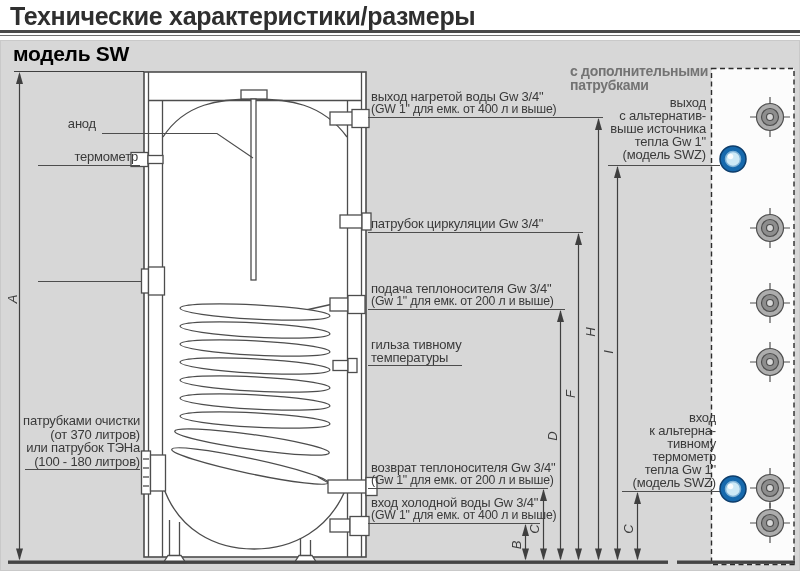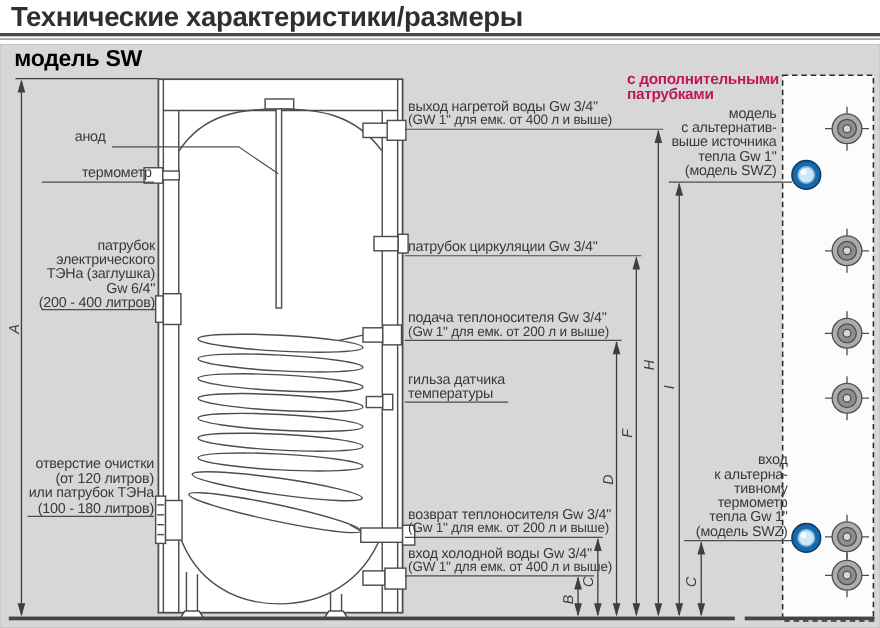--- a/index.html
+++ b/index.html
@@ -6,21 +6,21 @@
   .page{position:relative;width:800px;height:571px;overflow:hidden;
         font-family:"Liberation Sans","DejaVu Sans",sans-serif;background:#ffffff;}
   .title{position:absolute;left:10px;top:2px;font-size:25px;font-weight:bold;
          color:#2f2f2f;letter-spacing:-0.3px;white-space:nowrap;}
   .rule1{position:absolute;left:0;top:30px;width:800px;height:3px;background:#4a4a4a;}
   .rule2{position:absolute;left:0;top:35px;width:800px;height:1.4px;background:#6f6f6f;}
   .panel{position:absolute;left:0;top:40px;width:798px;height:529px;
          background:#d7d7d7;border:1px solid #c9c9c9;}
   svg.draw{position:absolute;left:0;top:0;}
   .hdr{position:absolute;font-size:21px;font-weight:bold;color:#000000;white-space:nowrap;letter-spacing:-0.3px;}
-  .hdr-sub{position:absolute;font-size:14px;font-weight:bold;color:#be185d;white-space:nowrap;letter-spacing:-0.3px;}
+  .hdr-sub{position:absolute;font-size:14px;font-weight:bold;color:#737373;white-space:nowrap;letter-spacing:-0.3px;}
   .lbl{position:absolute;font-size:13px;line-height:13px;color:#3a3a3a;
        letter-spacing:-0.2px;white-space:nowrap;}
   .lbl .sub{font-size:12.3px;}
   .lbl-r{text-align:right;}
   .lh135{line-height:13.5px;}
   .dim{position:absolute;width:16px;height:16px;font-size:13px;font-style:italic;
        color:#3d3d3d;text-align:center;line-height:16px;
        transform:rotate(-90deg);transform-origin:center center;}
 </style>
 </head>
@@ -213,60 +213,53 @@
       <rect x="677" y="560.5" width="118" height="3.4"></rect>
     </g>
   </svg>
 
   <div class="hdr" style="left:13px;top:42px">модель SW</div>
   <div class="hdr-sub" style="left:570px;top:63px">с дополнительными</div>
   <div class="hdr-sub" style="left:570px;top:77px">патрубками</div>
 
   <div class="lbl lbl-r" style="right:704px;top:117px">анод</div>
   <div class="lbl lbl-r" style="right:662px;top:150px">термометр</div>
-  <div class="lbl lbl-r" style="right:659px;top:216px">
-    <div>патрубок</div>
-    <div>электрического</div>
-    <div>ТЭНа (заглушка)</div>
-    <div>Gw 6/4"</div>
-    <div>(200 - 400 литров)</div>
-  </div>
   <div class="lbl lbl-r lh135" style="right:660px;top:414px">
-    <div>отверстие очистки</div>
-    <div>(от 120 литров)</div>
+    <div>патрубками очистки</div>
+    <div>(от 370 литров)</div>
     <div>или патрубок ТЭНа</div>
     <div>(100 - 180 литров)</div>
   </div>
 
   <div class="lbl" style="left:371px;top:90px">
     <div>выход нагретой воды Gw 3/4"</div>
     <div class="sub">(GW 1" для емк. от 400 л и выше)</div>
   </div>
   <div class="lbl" style="left:371px;top:217px">
     <div>патрубок циркуляции Gw 3/4"</div>
   </div>
   <div class="lbl" style="left:371px;top:282px">
     <div>подача теплоносителя Gw 3/4"</div>
     <div class="sub">(Gw 1" для емк. от 200 л и выше)</div>
   </div>
   <div class="lbl" style="left:371px;top:338px">
-    <div>гильза датчика</div>
+    <div>гильза тивному</div>
     <div>температуры</div>
   </div>
   <div class="lbl" style="left:371px;top:461px">
     <div>возврат теплоносителя Gw 3/4"</div>
     <div class="sub">(Gw 1" для емк. от 200 л и выше)</div>
   </div>
   <div class="lbl" style="left:371px;top:496px">
     <div>вход холодной воды Gw 3/4"</div>
     <div class="sub">(GW 1" для емк. от 400 л и выше)</div>
   </div>
 
   <div class="lbl lbl-r" style="right:94px;top:96px">
-    <div>модель</div>
+    <div>выход</div>
     <div>с альтернатив-</div>
     <div>выше источника</div>
     <div>тепла Gw 1"</div>
     <div>(модель SWZ)</div>
   </div>
   <div class="lbl lbl-r" style="right:84px;top:411px">
     <div>вход</div>
     <div>к альтерна-</div>
     <div>тивному</div>
     <div>термометр</div>

